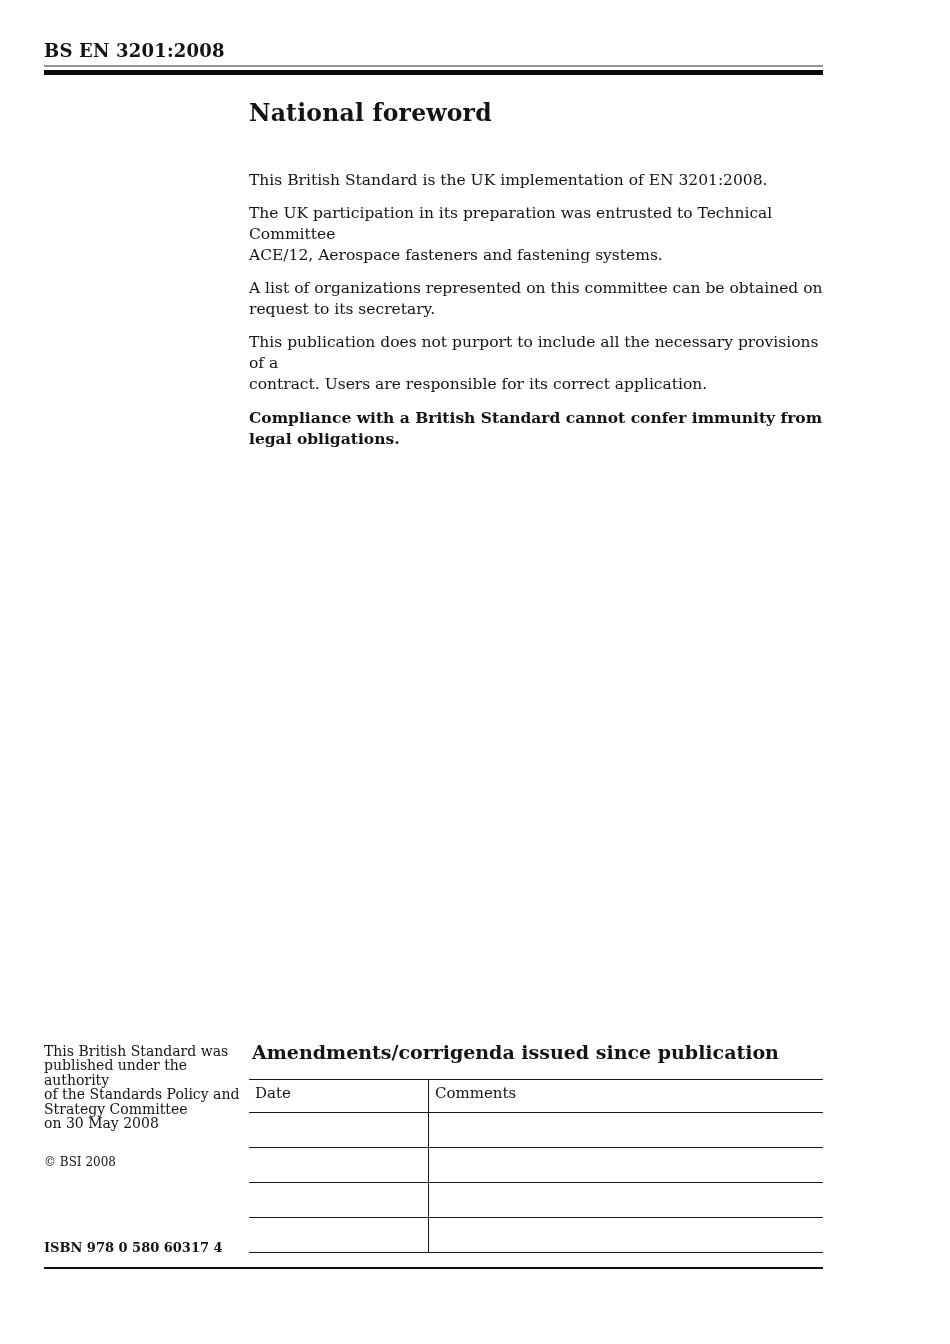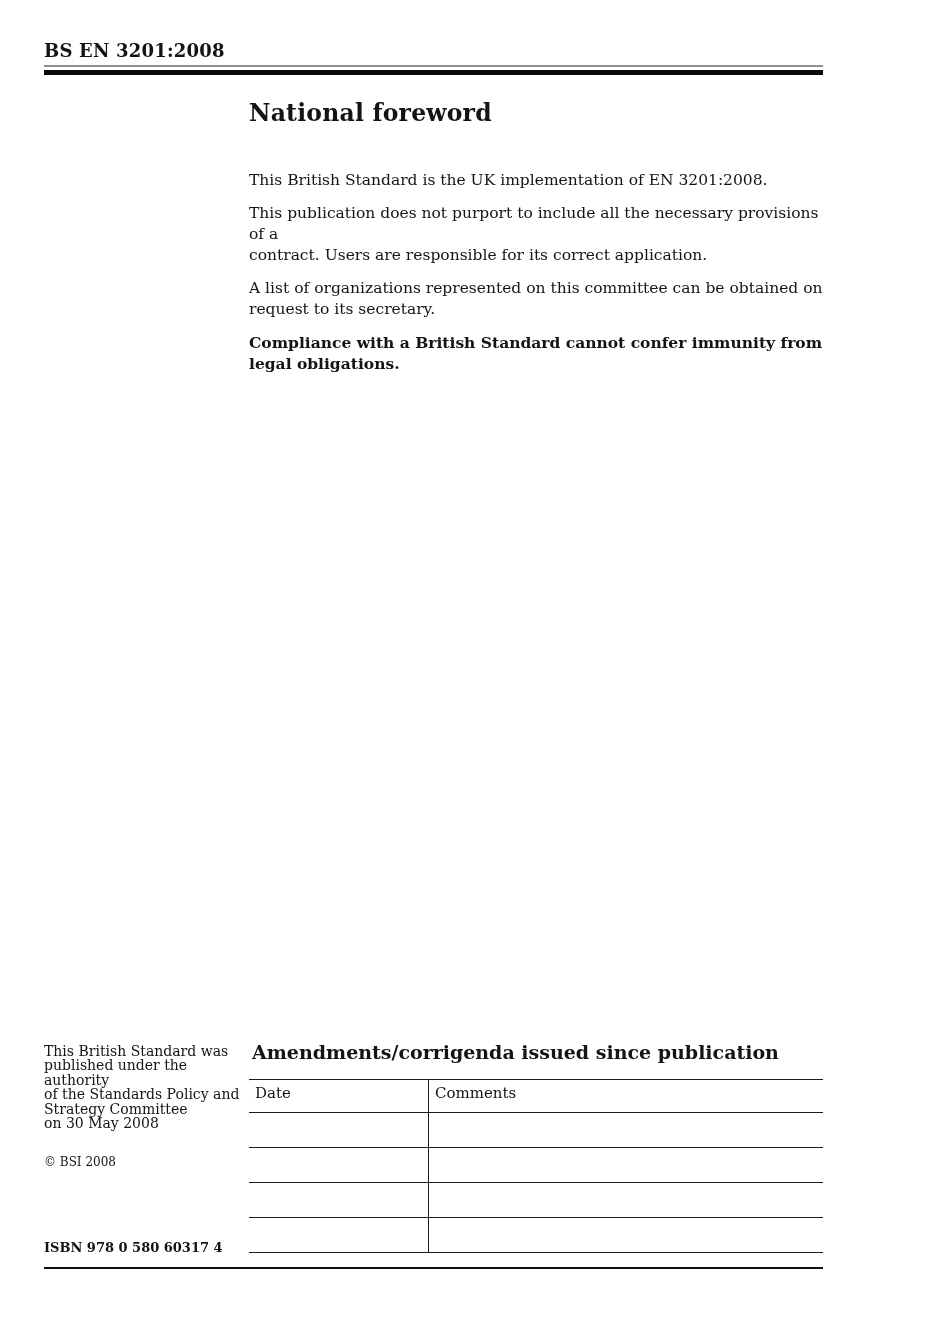--- a/index.html
+++ b/index.html
@@ -97,24 +97,26 @@
 <div class="page">
 
   <div class="abs standard-number">BS EN 3201:2008</div>
   <div class="abs rule-thin"></div>
   <div class="abs rule-thick"></div>
 
   <h1 class="abs page-title">National foreword</h1>
 
   <div class="abs foreword-body">
     <p class="prelines">This British Standard is the UK implementation of EN 3201:2008.</p>
+    <p class="prelines">The UK participation in its preparation was entrusted to Technical Committee
+ACE/12, Aerospace fasteners and fastening systems.</p>
+    <p class="prelines">A list of organizations represented on this committee can be obtained on
+request to its secretary.</p>
     <p class="prelines">This publication does not purport to include all the necessary provisions of a
 contract. Users are responsible for its correct application.</p>
-    <p class="prelines">A list of organizations represented on this committee can be obtained on
-request to its secretary.</p>
     <p class="prelines bold">Compliance with a British Standard cannot confer immunity from
 legal obligations.</p>
   </div>
 
   <div class="abs publication-note prelines">This British Standard was
 published under the authority
 of the Standards Policy and
 Strategy Committee
 on 30 May 2008</div>
   <div class="abs copyright-note">© BSI 2008</div>

